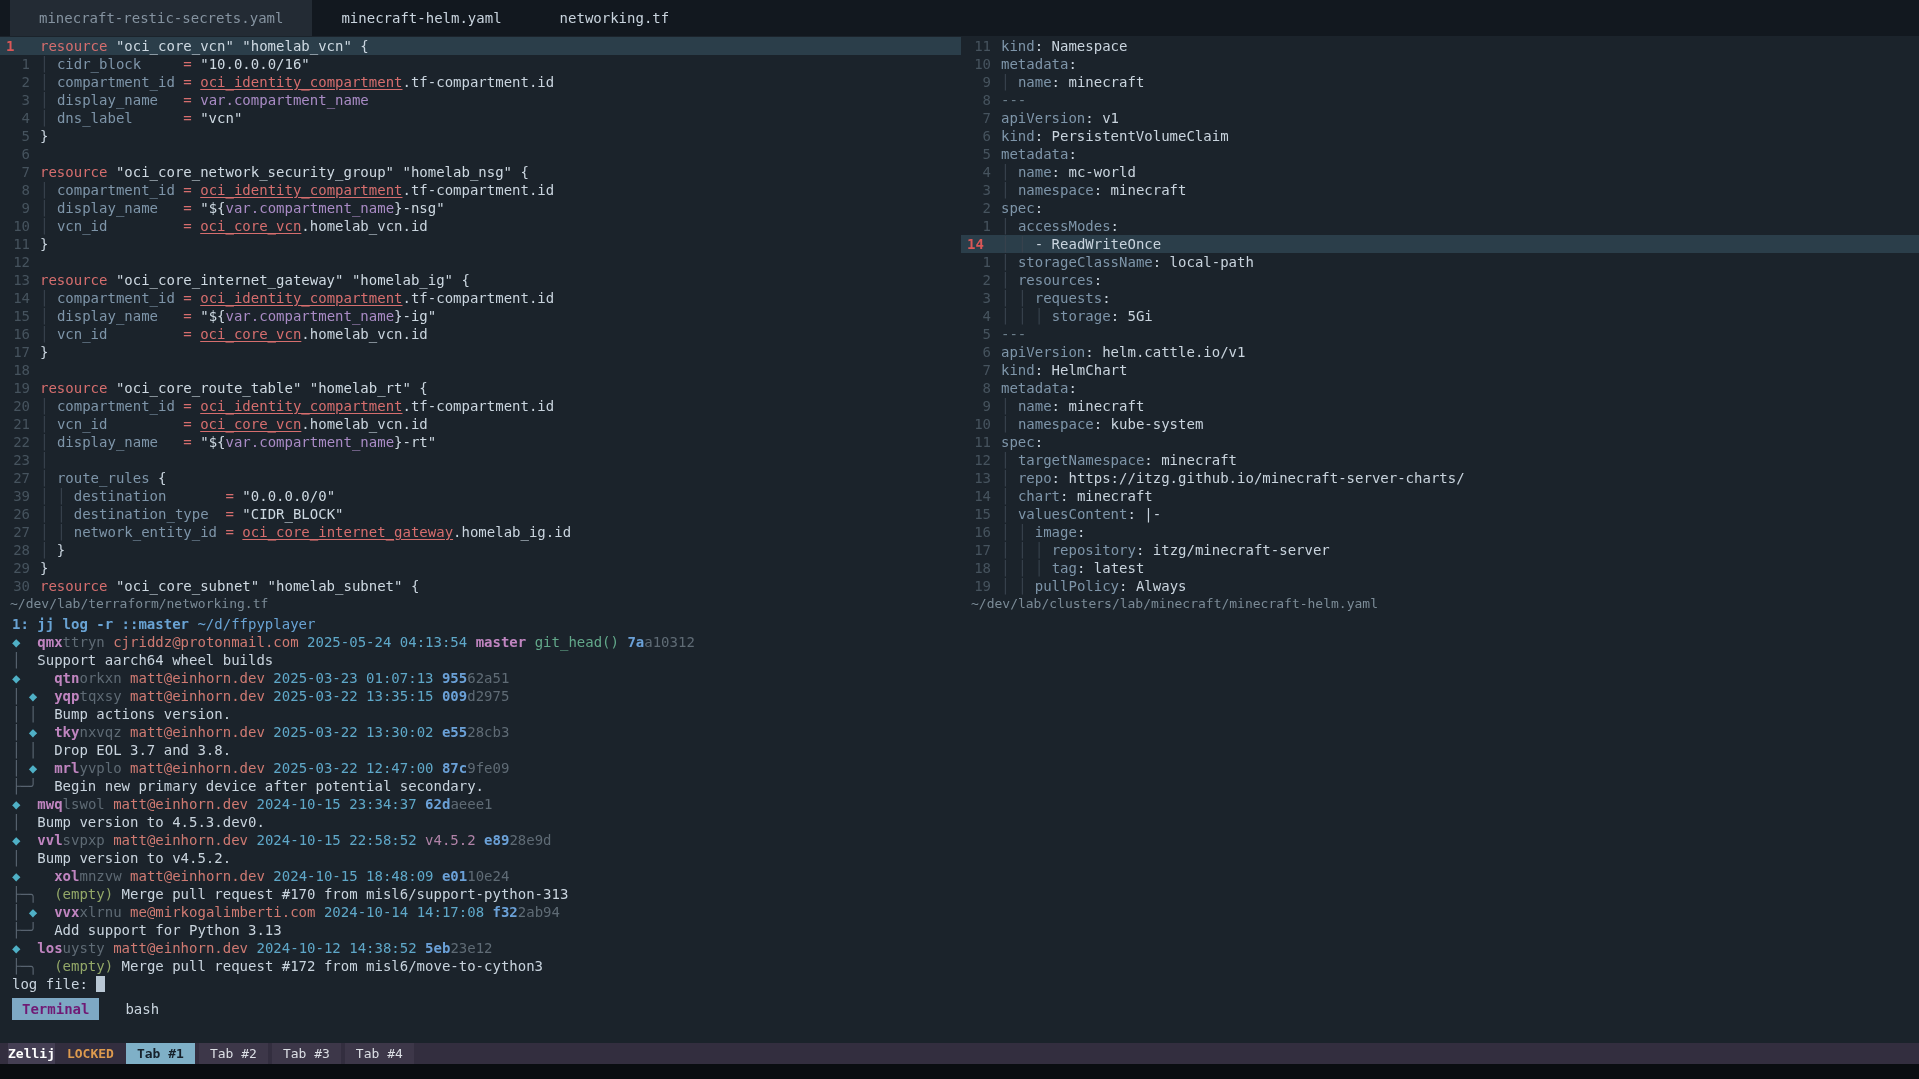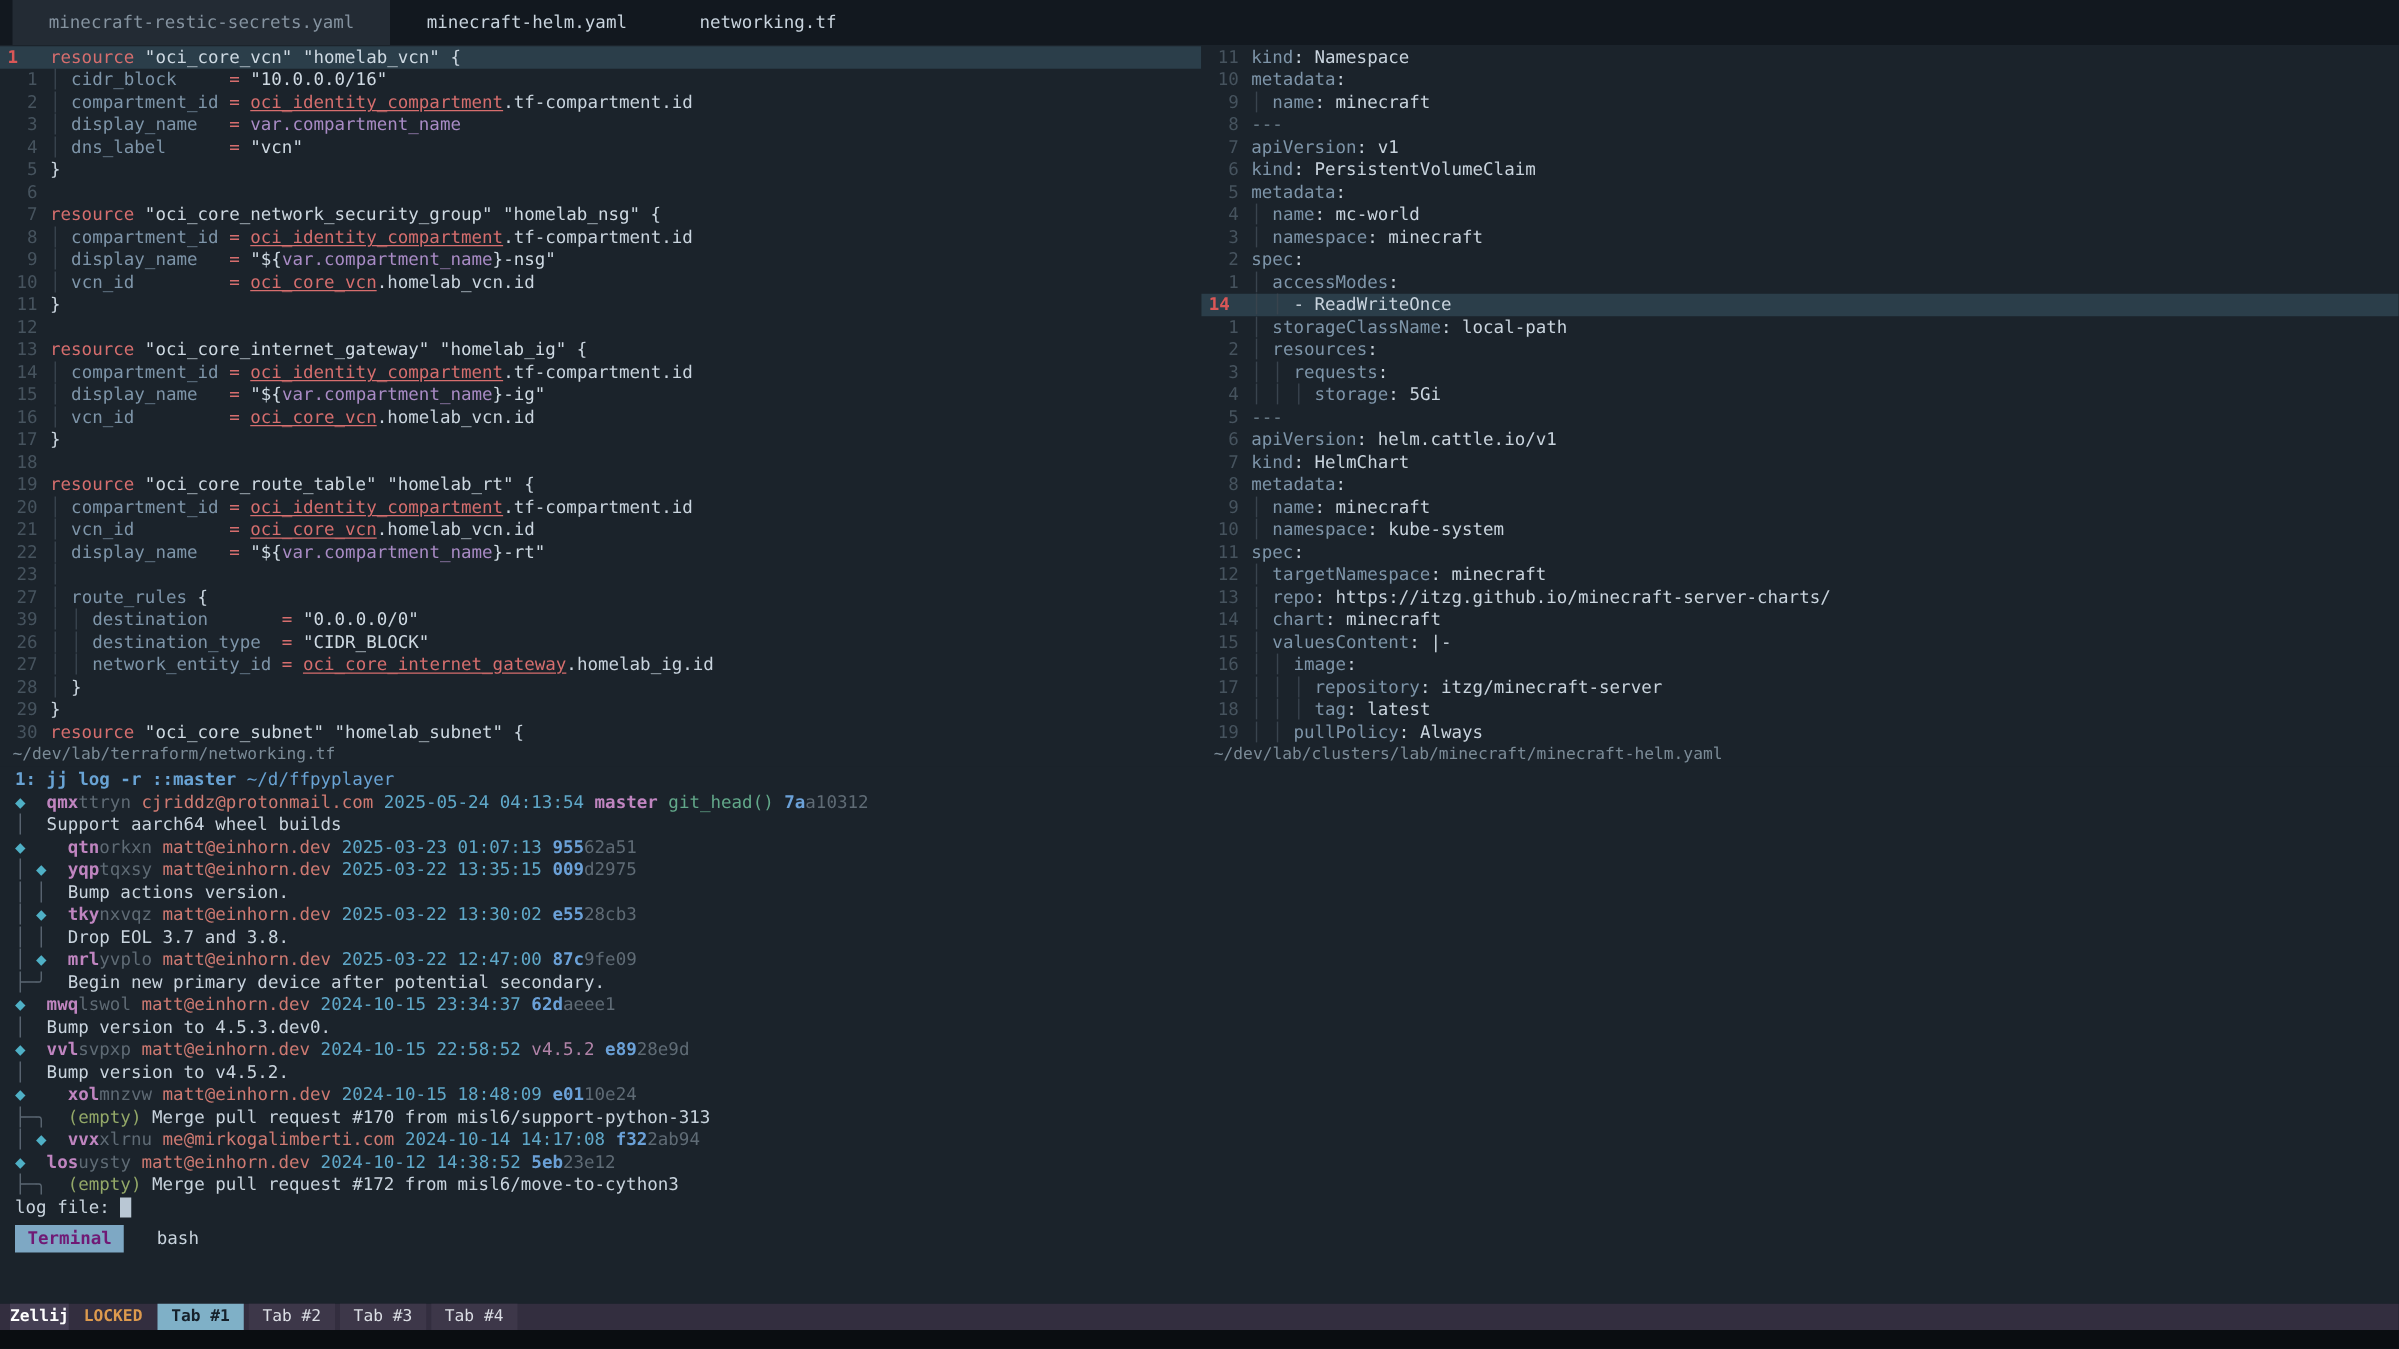--- a/index.html
+++ b/index.html
@@ -161,20 +161,21 @@
         <div class="trow"><span class="tk-graph">│ │</span><span class="tk-t">  </span><span class="tk-desc">Drop EOL 3.7 and 3.8.</span></div>
         <div class="trow"><span class="tk-graph">│ </span><span class="tk-node">◆</span><span class="tk-t">  </span><span class="tk-cid">mrl</span><span class="tk-cidr">yvplo</span><span class="tk-t"> </span><span class="tk-email">matt@einhorn.dev</span><span class="tk-t"> </span><span class="tk-date">2025-03-22 12:47:00</span><span class="tk-t"> </span><span class="tk-oid">87c</span><span class="tk-oidr">9fe09</span></div>
         <div class="trow"><span class="tk-graph">├─╯</span><span class="tk-t">  </span><span class="tk-desc">Begin new primary device after potential secondary.</span></div>
         <div class="trow"><span class="tk-node">◆</span><span class="tk-t">  </span><span class="tk-cid">mwq</span><span class="tk-cidr">lswol</span><span class="tk-t"> </span><span class="tk-email">matt@einhorn.dev</span><span class="tk-t"> </span><span class="tk-date">2024-10-15 23:34:37</span><span class="tk-t"> </span><span class="tk-oid">62d</span><span class="tk-oidr">aeee1</span></div>
         <div class="trow"><span class="tk-graph">│</span><span class="tk-t">  </span><span class="tk-desc">Bump version to 4.5.3.dev0.</span></div>
         <div class="trow"><span class="tk-node">◆</span><span class="tk-t">  </span><span class="tk-cid">vvl</span><span class="tk-cidr">svpxp</span><span class="tk-t"> </span><span class="tk-email">matt@einhorn.dev</span><span class="tk-t"> </span><span class="tk-date">2024-10-15 22:58:52</span><span class="tk-t"> </span><span class="tk-tag">v4.5.2</span><span class="tk-t"> </span><span class="tk-oid">e89</span><span class="tk-oidr">28e9d</span></div>
         <div class="trow"><span class="tk-graph">│</span><span class="tk-t">  </span><span class="tk-desc">Bump version to v4.5.2.</span></div>
         <div class="trow"><span class="tk-node">◆</span><span class="tk-t">    </span><span class="tk-cid">xol</span><span class="tk-cidr">mnzvw</span><span class="tk-t"> </span><span class="tk-email">matt@einhorn.dev</span><span class="tk-t"> </span><span class="tk-date">2024-10-15 18:48:09</span><span class="tk-t"> </span><span class="tk-oid">e01</span><span class="tk-oidr">10e24</span></div>
         <div class="trow"><span class="tk-graph">├─╮</span><span class="tk-t">  </span><span class="tk-empty">(empty)</span><span class="tk-desc"> Merge pull request #170 from misl6/support-python-313</span></div>
         <div class="trow"><span class="tk-graph">│ </span><span class="tk-node">◆</span><span class="tk-t">  </span><span class="tk-cid">vvx</span><span class="tk-cidr">xlrnu</span><span class="tk-t"> </span><span class="tk-email">me@mirkogalimberti.com</span><span class="tk-t"> </span><span class="tk-date">2024-10-14 14:17:08</span><span class="tk-t"> </span><span class="tk-oid">f32</span><span class="tk-oidr">2ab94</span></div>
+        <div class="trow"><span class="tk-graph">├─╯</span><span class="tk-t">  </span><span class="tk-desc">Add support for Python 3.13</span></div>
         <div class="trow"><span class="tk-node">◆</span><span class="tk-t">  </span><span class="tk-cid">los</span><span class="tk-cidr">uysty</span><span class="tk-t"> </span><span class="tk-email">matt@einhorn.dev</span><span class="tk-t"> </span><span class="tk-date">2024-10-12 14:38:52</span><span class="tk-t"> </span><span class="tk-oid">5eb</span><span class="tk-oidr">23e12</span></div>
         <div class="trow"><span class="tk-graph">├─╮</span><span class="tk-t">  </span><span class="tk-empty">(empty)</span><span class="tk-desc"> Merge pull request #172 from misl6/move-to-cython3</span></div>
         <div class="trow"><span class="tk-t">log file: </span><span class="tk-cursor"> </span></div>
       </div>
     <div class="tfooter">
       <span class="tchip">Terminal</span><span class="tshell">bash</span>
     </div>
   </div>
 
   <div class="statusbar">

